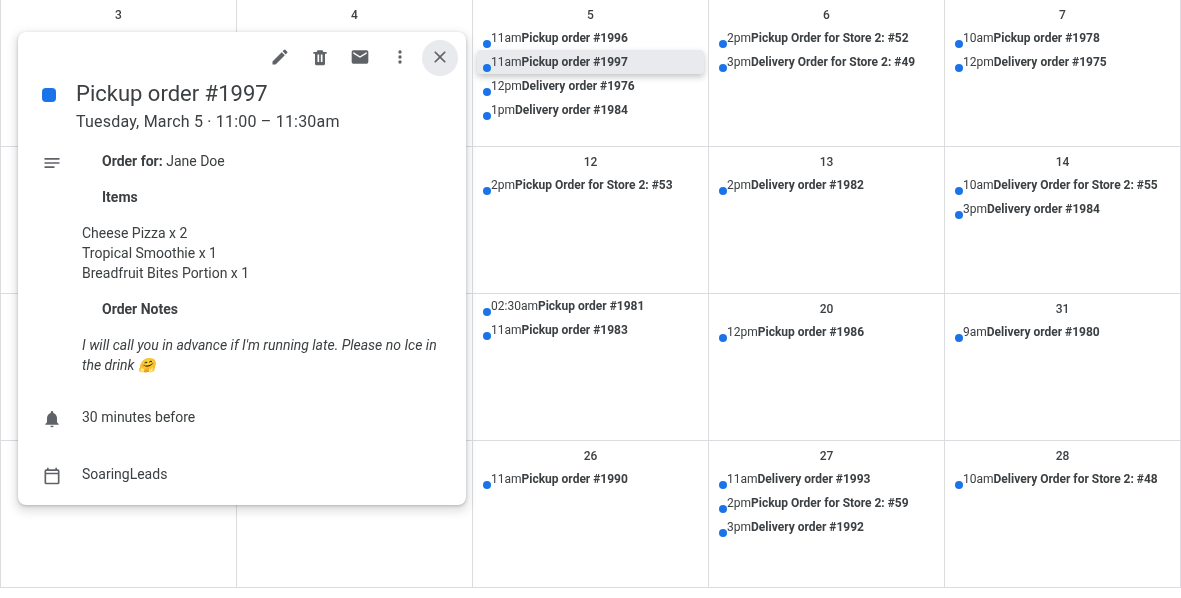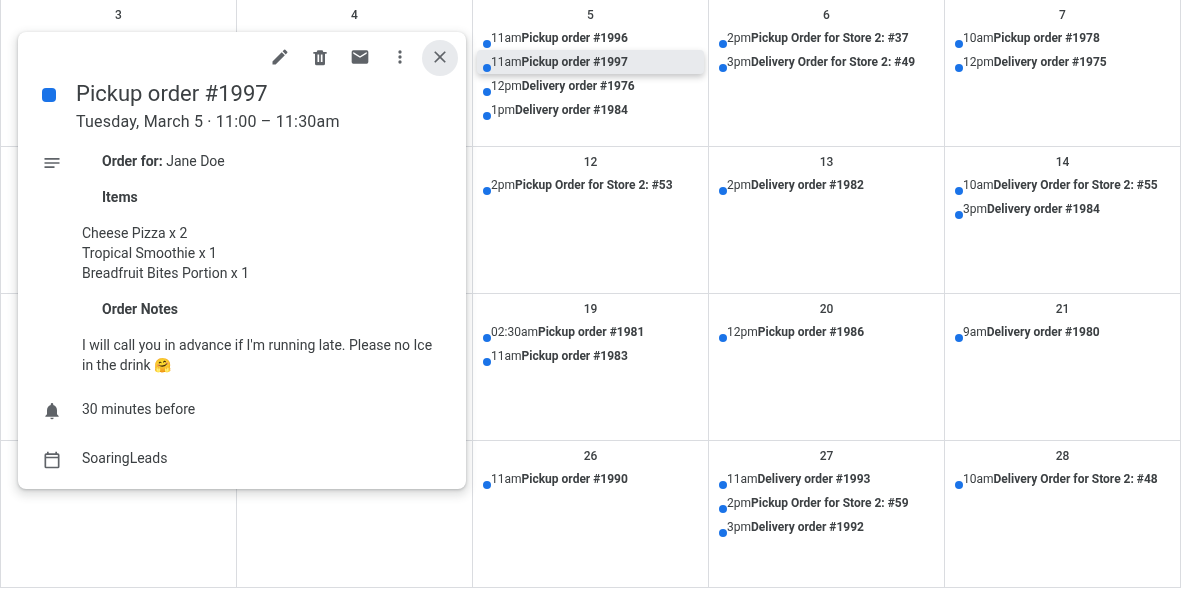--- a/index.html
+++ b/index.html
@@ -108,22 +108,22 @@
     margin-top: 8px; flex-shrink: 0;
   }
   .popup-title { font-size: 22px; color: #3c4043; line-height: 28px; }
   .popup-sub { margin-left: 34px; font-size: 16px; color: var(--text); margin-top: 4px; letter-spacing: .2px; }
 
   .section-row { display: flex; align-items: flex-start; gap: 20px; margin-top: 20px; }
   .section-icon { width: 20px; color: var(--text-dim); flex-shrink: 0; margin-top: 2px; }
   .section-icon svg { width: 20px; height: 20px; fill: currentColor; }
   .section-content { font-size: 14px; color: var(--text); line-height: 20px; }
   .section-content strong { font-weight: 700; margin-left: 20px; }
-  .section-content .notes-italic { }
-  .tight { margin-top: 24px; }
+  .section-content .notes-italic { font-style: italic; }
+  .tight { margin-top: 32px; }
 </style>
 </head>
 <body>
 
 <div class="calendar-grid" id="grid">
     <div class="day-cell">
       <div class="day-num">3</div>
       <div class="events"></div>
     </div>
     <div class="day-cell">
@@ -154,21 +154,21 @@
           <span class="event-title">Delivery order #1984</span>
         </div>
       </div>
     </div>
     <div class="day-cell">
       <div class="day-num">6</div>
       <div class="events">
         <div class="event">
           <span class="dot"></span>
           <span class="event-time">2pm</span>
-          <span class="event-title">Pickup Order for Store 2: #37</span>
+          <span class="event-title">Pickup Order for Store 2: #52</span>
         </div>
         <div class="event">
           <span class="dot"></span>
           <span class="event-time">3pm</span>
           <span class="event-title">Delivery Order for Store 2: #49</span>
         </div>
       </div>
     </div>
     <div class="day-cell">
       <div class="day-num">7</div>
@@ -230,21 +230,20 @@
     </div>
     <div class="day-cell">
       <div class="day-num"></div>
       <div class="events"></div>
     </div>
     <div class="day-cell">
       <div class="day-num"></div>
       <div class="events"></div>
     </div>
     <div class="day-cell">
-      <div class="day-num">19</div>
       <div class="events">
         <div class="event">
           <span class="dot"></span>
           <span class="event-time">02:30am</span>
           <span class="event-title">Pickup order #1981</span>
         </div>
         <div class="event">
           <span class="dot"></span>
           <span class="event-time">11am</span>
           <span class="event-title">Pickup order #1983</span>
@@ -255,21 +254,21 @@
       <div class="day-num">20</div>
       <div class="events">
         <div class="event">
           <span class="dot"></span>
           <span class="event-time">12pm</span>
           <span class="event-title">Pickup order #1986</span>
         </div>
       </div>
     </div>
     <div class="day-cell">
-      <div class="day-num">21</div>
+      <div class="day-num">31</div>
       <div class="events">
         <div class="event">
           <span class="dot"></span>
           <span class="event-time">9am</span>
           <span class="event-title">Delivery order #1980</span>
         </div>
       </div>
     </div>
     <div class="day-cell">
       <div class="day-num"></div>

